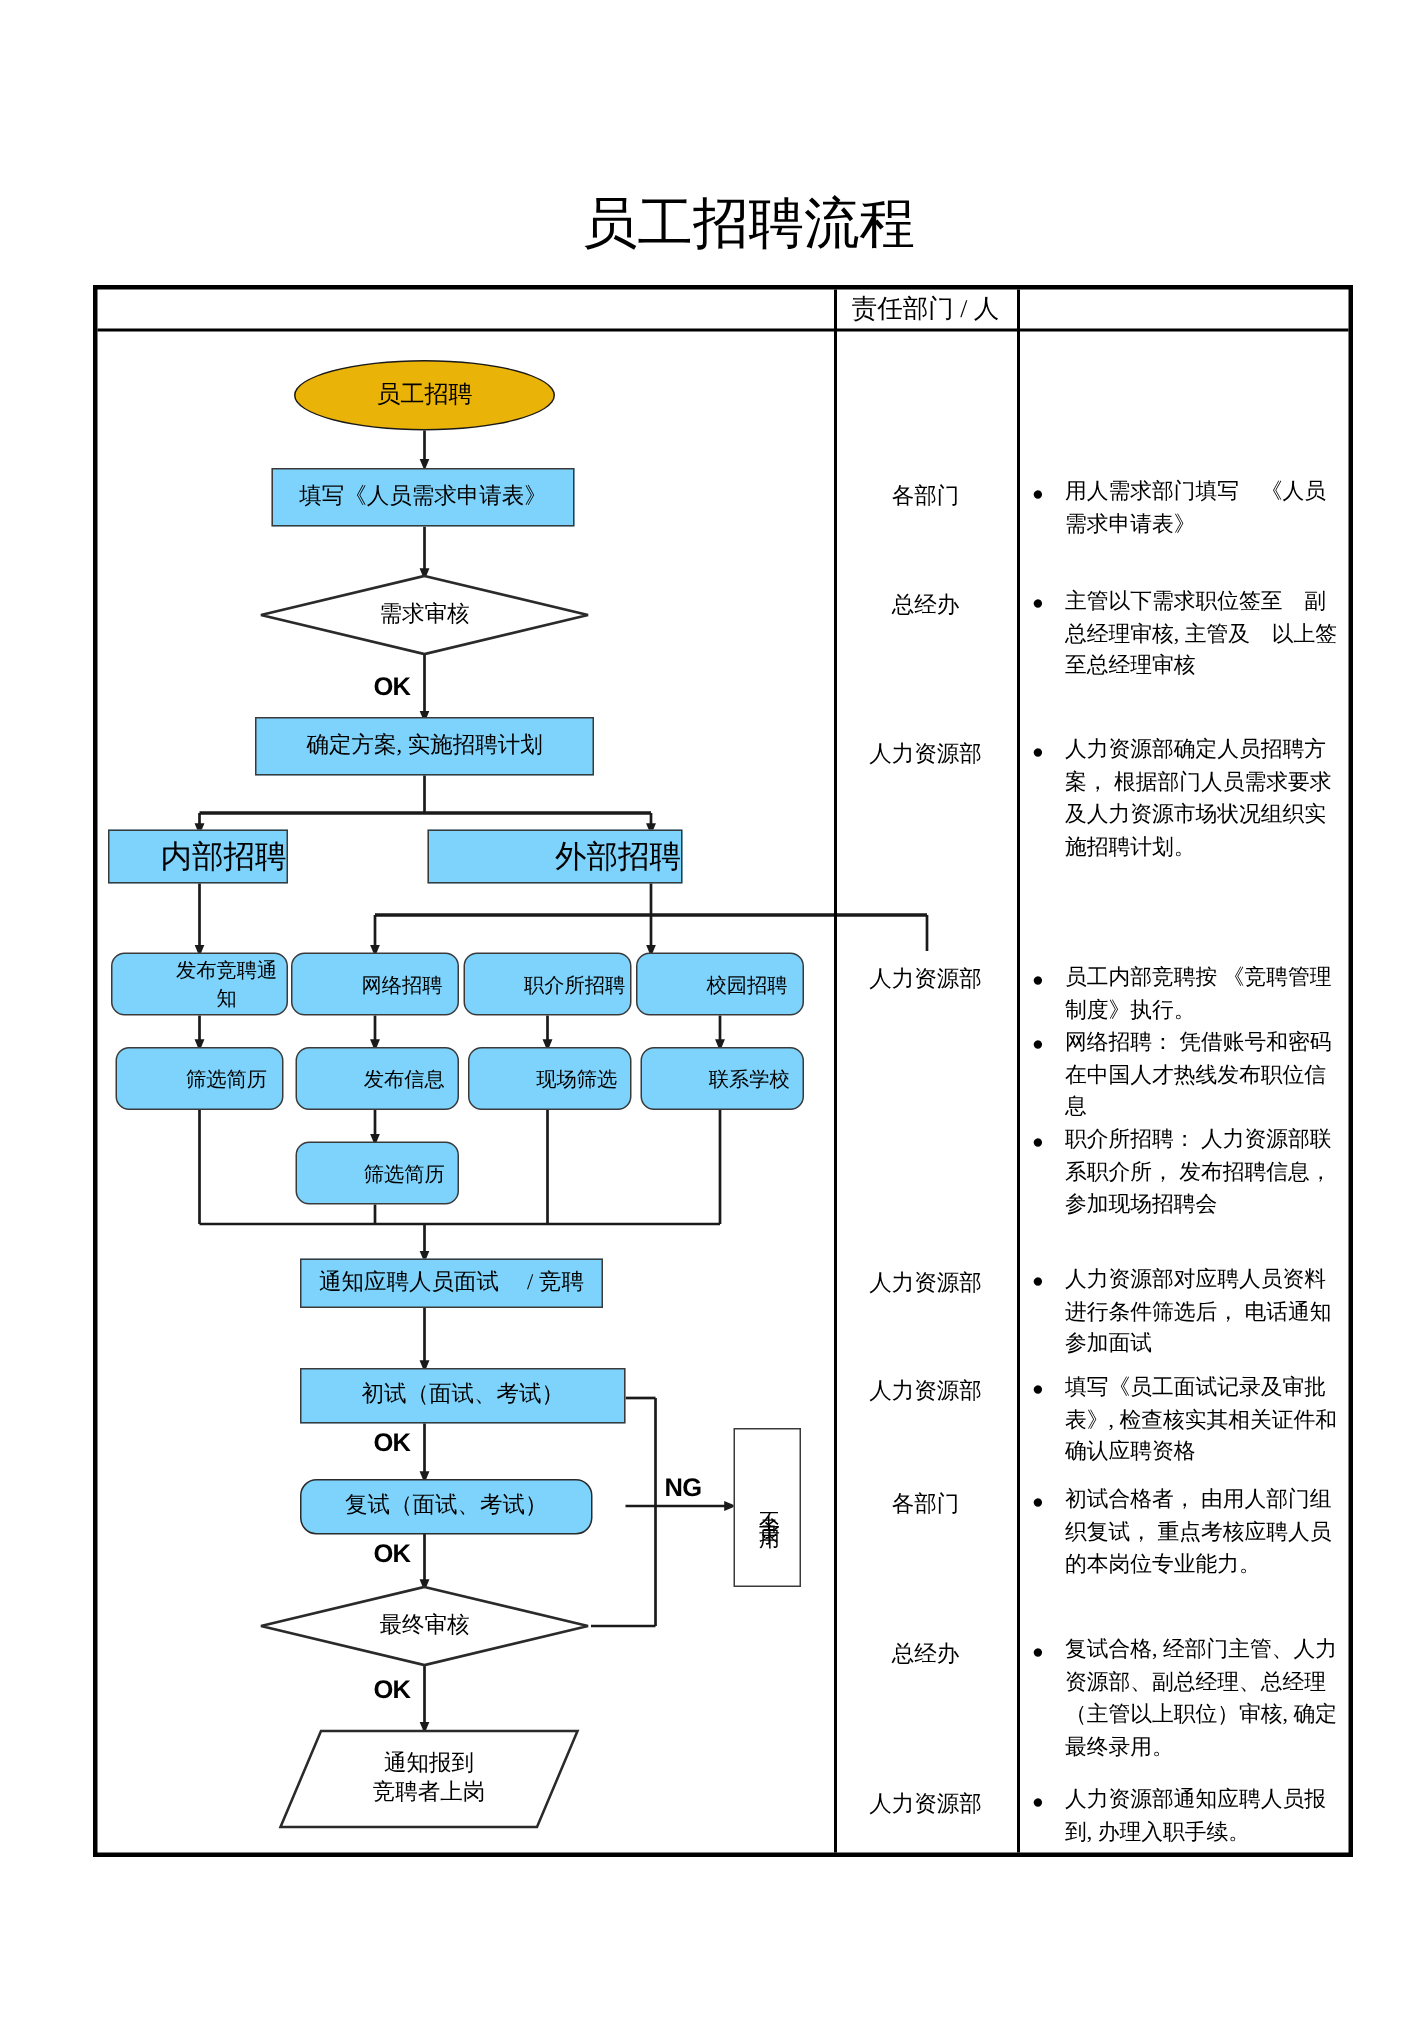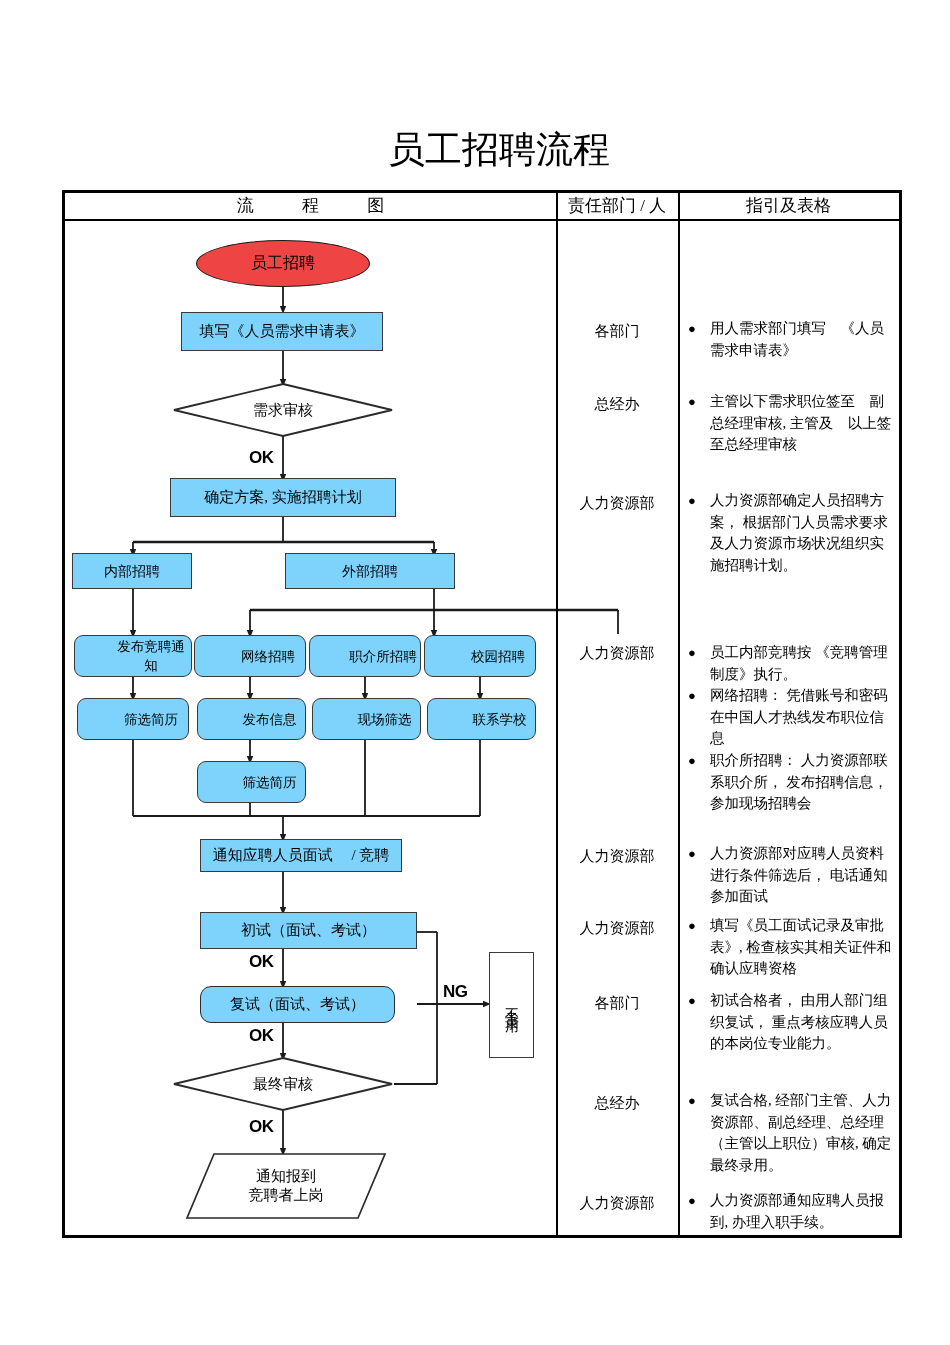--- a/index.html
+++ b/index.html
@@ -111,28 +111,28 @@
     align-items: center;
     justify-content: center;
     text-align: center;
     font-size: 15px;
     line-height: 19px;
     color: #000;
   }
   .node.rounded { border-radius: 9px; padding-left: 36px; }
   .node.thick   { border-color: #2a2a2a; border-width: 1.6px; }
   .node.small   { font-size: 13.5px; }
-  .node.big     { font-size: 14px; }
+  .node.big     { font-size: 21px; justify-content: flex-end; }
 
   .ellipse {
     position: absolute;
     box-sizing: border-box;
     border: 1.6px solid #1a1a1a;
     border-radius: 50%;
-    background: #ef4444;
+    background: #eab308;
     display: flex;
     align-items: center;
     justify-content: center;
     font-size: 16px;
     color: #000;
   }
 
   .vbox {
     position: absolute;
     box-sizing: border-box;
@@ -231,23 +231,21 @@
     <line x1="437" y1="932" x2="437" y2="1004"></line>
 
     <line x1="394" y1="1084" x2="437" y2="1084"></line>
     <line x1="437" y1="1084" x2="437" y2="1004"></line>
   </g>
 </svg>
 
 <div id="table-frame">
 
   <div id="header-row">
-    <div class="hdr-cell" id="hdr-flow">流  程  图</div>
     <div class="hdr-cell" id="hdr-dept">责任部门 / 人</div>
-    <div class="hdr-cell" id="hdr-guide">指引及表格</div>
   </div>
 
   <div class="vrule" id="vrule-1"></div>
   <div class="vrule" id="vrule-2"></div>
 
   <div class="dept-label" style="left:491px; top:128px;">各部门</div>
   <div class="dept-label" style="left:491px; top:201px;">总经办</div>
   <div class="dept-label" style="left:491px; top:300px;">人力资源部</div>
   <div class="dept-label" style="left:491px; top:450px;">人力资源部</div>
   <div class="dept-label" style="left:491px; top:653px;">人力资源部</div>

